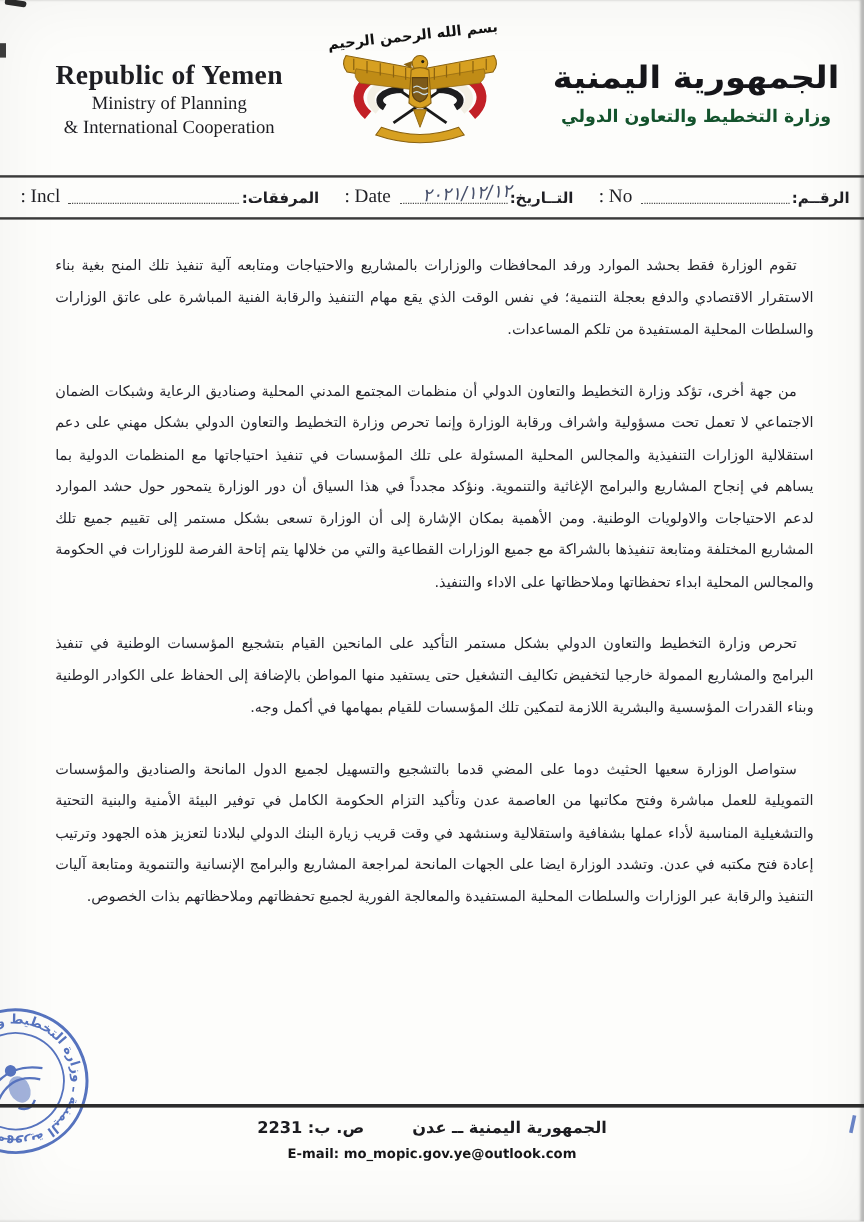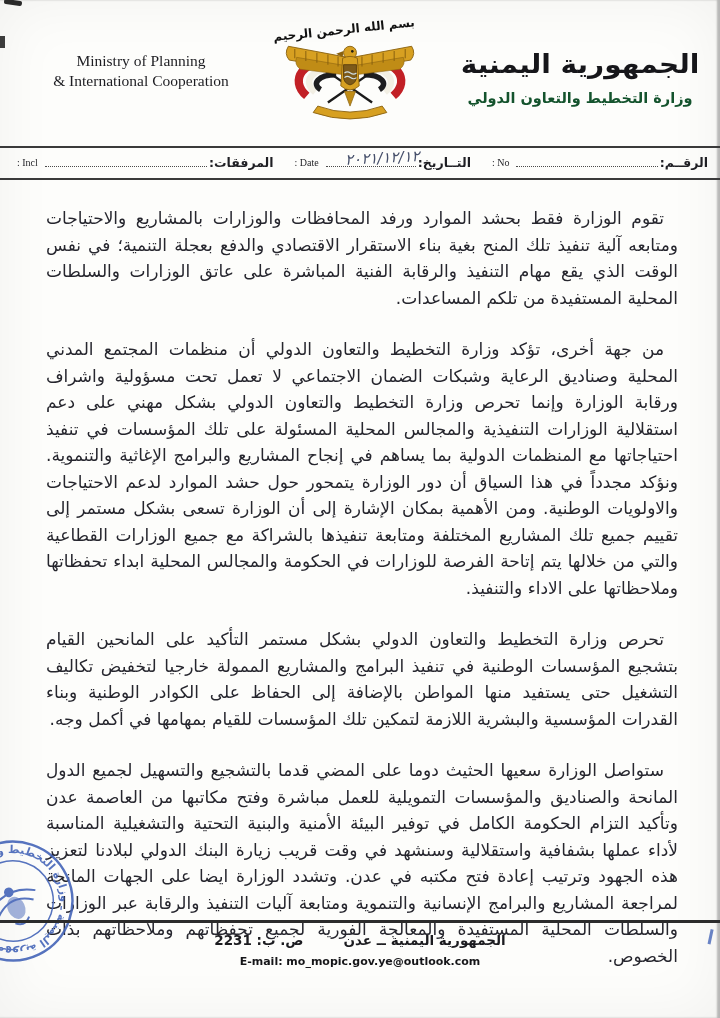--- a/index.html
+++ b/index.html
@@ -22,35 +22,35 @@
   .ar-country{font-size:28px;font-weight:bold;transform:scaleY(.92);letter-spacing:0;}
   .ar-ministry{font-size:14.5px;font-weight:bold;margin-top:9px;color:#14532d;}
   
   .ref-row{
     margin-top:12px;border-top:2px solid #3a3a3a;border-bottom:2px solid #3a3a3a;
     padding:7px 12px 8px;display:flex;direction:rtl;align-items:center;
     font-size:12.5px;font-weight:bold;color:#1f1f24;
   }
   .lbl-ar{white-space:nowrap;}
   .lbl-en{white-space:nowrap;font-family:"Liberation Serif",serif;font-weight:normal;
-    font-size:10px;margin:0 5px;}
+    font-size:16px;margin:0 5px;}
   .leader{border-bottom:1.6px dotted #4a4a4a;height:11px;align-self:flex-end;
     margin:0 2px 3px;position:relative;}
   .leader.grow1{flex:1.35;}
   .leader.grow2{flex:1.55;}
   .leader.date-leader{width:90px;flex:none;}
   .date-value{
     position:absolute;right:-4px;bottom:-1px;white-space:nowrap;
     font-size:15px;font-weight:normal;color:#47506b;
     transform:rotate(-3deg);font-style:italic;
   }
   .ref-gap{width:16px;}
   
   .body-text{padding:25px 42px 0 46px;direction:rtl;text-align:justify;
-    font-size:17px;line-height:26.5px;color:#26262e;}
+    font-size:12px;line-height:26.5px;color:#26262e;}
   .body-text p{margin:0 0 25px;text-indent:14px;}
   
   .stamp{position:absolute;left:-54px;top:834px;width:134px;height:134px;
     transform:rotate(-26deg);opacity:.9;}
   
   .footer{position:absolute;left:0;right:0;top:920px;border-top:3px solid #2c2c2c;
     padding-top:9px;}
   .footer-line1{direction:rtl;display:flex;justify-content:center;gap:40px;
     font-weight:bold;font-size:13.5px;color:#1c1c20;}
   .footer-email{text-align:center;font-weight:bold;font-size:11px;margin-top:7px;
@@ -67,20 +67,21 @@
 
 <div class="page">
 
   <div class="speck-a"></div>
   <div class="speck-b"></div>
   <div class="speck-c"></div>
 
   <div class="header">
 
     <div class="en-block">
+      <div class="en-title">Republic of Yemen</div>
       <div class="en-sub">Ministry of Planning</div>
       <div class="en-sub">&amp; International Cooperation</div>
     </div>
 
     <div class="emblem-wrap">
       <div class="bismillah">بسم الله الرحمن الرحيم</div>
       <svg width="138" height="92" viewBox="0 0 150 100" aria-hidden="true">
 
         <path d="M60,25 C24,22 8,46 28,63" stroke="#c22026" stroke-width="9" fill="none"></path>
         <path d="M60,33 C32,32 23,48 37,59" stroke="#f2efe4" stroke-width="7" fill="none"></path>

